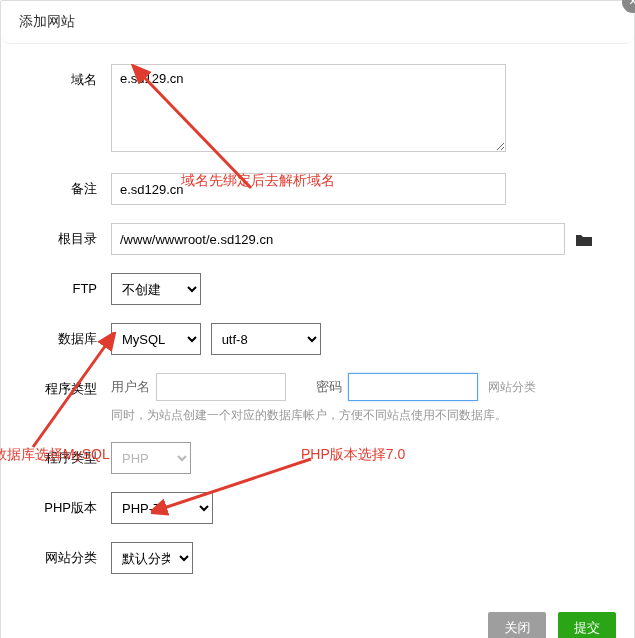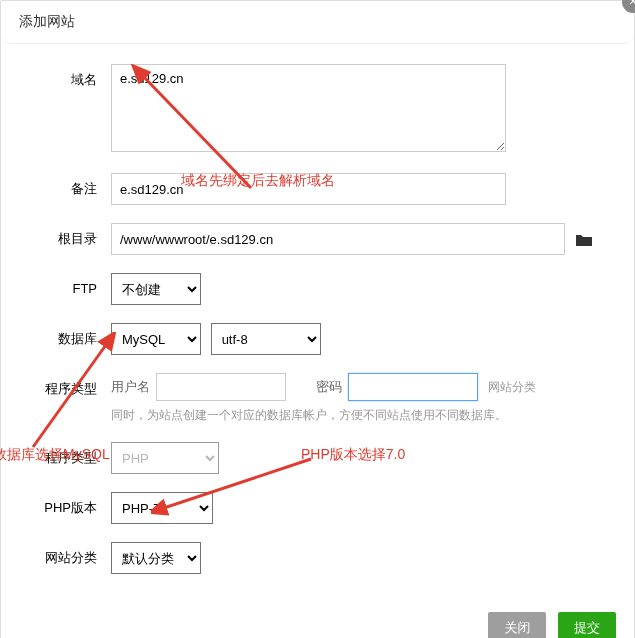--- a/index.html
+++ b/index.html
@@ -11,23 +11,23 @@
 .form-label{width:80px;text-align:right;padding-right:14px;color:#000000;line-height:32px;font-size:13px;flex-shrink:0;}
 .form-control{flex:1;position:relative;}
 textarea.inp{width:395px;height:88px;border:1px solid #ccc;padding:6px 8px;font-family:inherit;font-size:13px;resize:both;outline:none;}
 input.inp{width:395px;height:32px;border:1px solid #ccc;padding:0 8px;font-size:13px;outline:none;}
 input.inp.root{width:454px;}
 .folder-icon{display:inline-block;margin-left:10px;color:#333;position:relative;top:2px;}
 select.sel{height:32px;border:1px solid #737373;padding:0 6px;font-size:13px;background:#fff;outline:none;}
 .sel-ftp{width:90px;}
 .sel-db{width:90px;}
 .sel-charset{width:110px;margin-left:6px;}
-.sel-disabled{width:108px;background:#f0f0f0;color:#999;border:1px solid #ddd;}
+.sel-disabled{width:80px;background:#f0f0f0;color:#999;border:1px solid #ddd;}
 .sel-php{width:102px;}
-.sel-cat{width:90px;}
+.sel-cat{width:82px;}
 .db-settings{display:flex;align-items:center;flex-wrap:wrap;}
 .db-settings .sub-label{color:#666;margin-right:6px;font-size:13px;}
 .db-settings input.small{width:130px;height:28px;border:1px solid #ccc;padding:0 6px;outline:none;}
 .db-settings input.small.focused{border:1px solid #5aa3ef;box-shadow:0 0 2px rgba(90,163,239,.5);}
 .db-settings .gap{width:30px;}
 .db-tip{color:#999;font-size:12px;margin-left:10px;}
 .db-help{color:#999;font-size:12px;margin-top:6px;}
 .dialog-footer{padding:10px 18px;text-align:right;border-top:0;}
 .btn{display:inline-block;height:32px;line-height:32px;padding:0 16px;border:none;border-radius:2px;font-size:13px;cursor:pointer;margin-left:8px;}
 .btn-cancel{background:#9e9e9e;color:#fff;}

